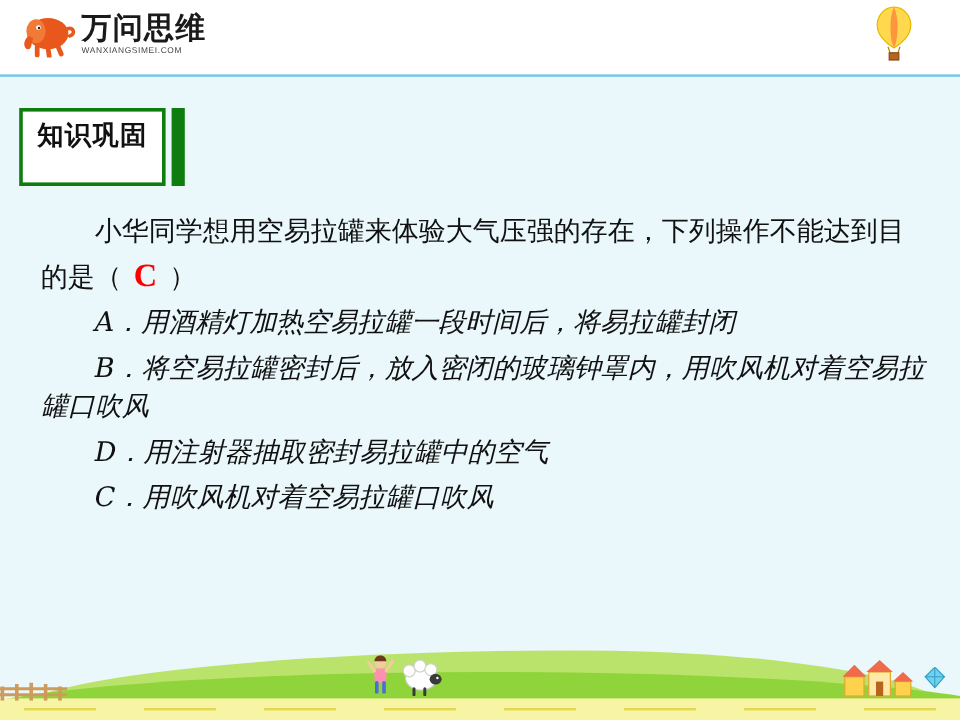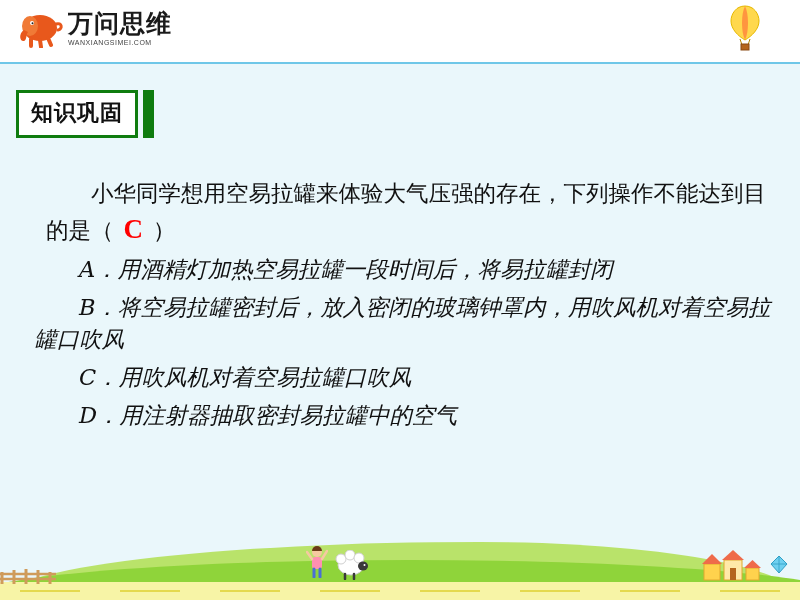--- a/index.html
+++ b/index.html
@@ -72,21 +72,21 @@
   .title-box {
     position: absolute;
     left: 16px;
     top: 90px;
     display: flex;
     align-items: stretch;
   }
   .title-inner {
     border: 3px solid #0f7c0f;
     background: #ffffff;
-    padding: 5px 12px 7px 12px;
+    padding: 5px 12px 24px 12px;
   }
   .title-text {
     font-family: "DejaVu Sans", sans-serif;
     font-size: 22px;
     font-weight: bold;
     color: #111;
     letter-spacing: 1px;
     white-space: nowrap;
   }
   .title-bar-accent {
@@ -99,21 +99,21 @@
     position: absolute;
     left: 34px;
     top: 178px;
     width: 740px;
     color: #111;
     font-family: "DejaVu Serif", serif;
     font-size: 22.5px;
     line-height: 1.42;
   }
   .para {
-    margin: 0 0 6px 12px;
+    margin: 0 0 6px 0;
     white-space: pre-wrap;
   }
   .q-stem {
     text-indent: 2em;
   }
   .answer {
     color: #ff0000;
     font-family: "Liberation Serif", serif;
     font-weight: bold;
     font-size: 27px;
@@ -228,22 +228,22 @@
     <div class="title-inner">
       <div class="title-text">知识巩固</div>
     </div>
     <div class="title-bar-accent"></div>
   </div>
 
   <div class="content">
     <div class="para q-stem"><span>小华同学想用空易拉罐来体验大气压强的存在，下列操作不能达到目的是（</span><span class="answer">C</span><span>）</span></div>
     <div class="opt">A．用酒精灯加热空易拉罐一段时间后，将易拉罐封闭</div>
     <div class="opt">B．将空易拉罐密封后，放入密闭的玻璃钟罩内，用吹风机对着空易拉罐口吹风</div>
+    <div class="opt">D．用注射器抽取密封易拉罐中的空气</div>
     <div class="opt">C．用吹风机对着空易拉罐口吹风</div>
-    <div class="opt">D．用注射器抽取密封易拉罐中的空气</div>
   </div>
 
   <div class="ground">
     <div class="hill-back"></div>
     <div class="hill-front"></div>
     <div class="road"></div>
     <div class="road-line" style="left:20px;width:60px;"></div>
     <div class="road-line" style="left:120px;width:60px;"></div>
     <div class="road-line" style="left:220px;width:60px;"></div>
     <div class="road-line" style="left:320px;width:60px;"></div>

